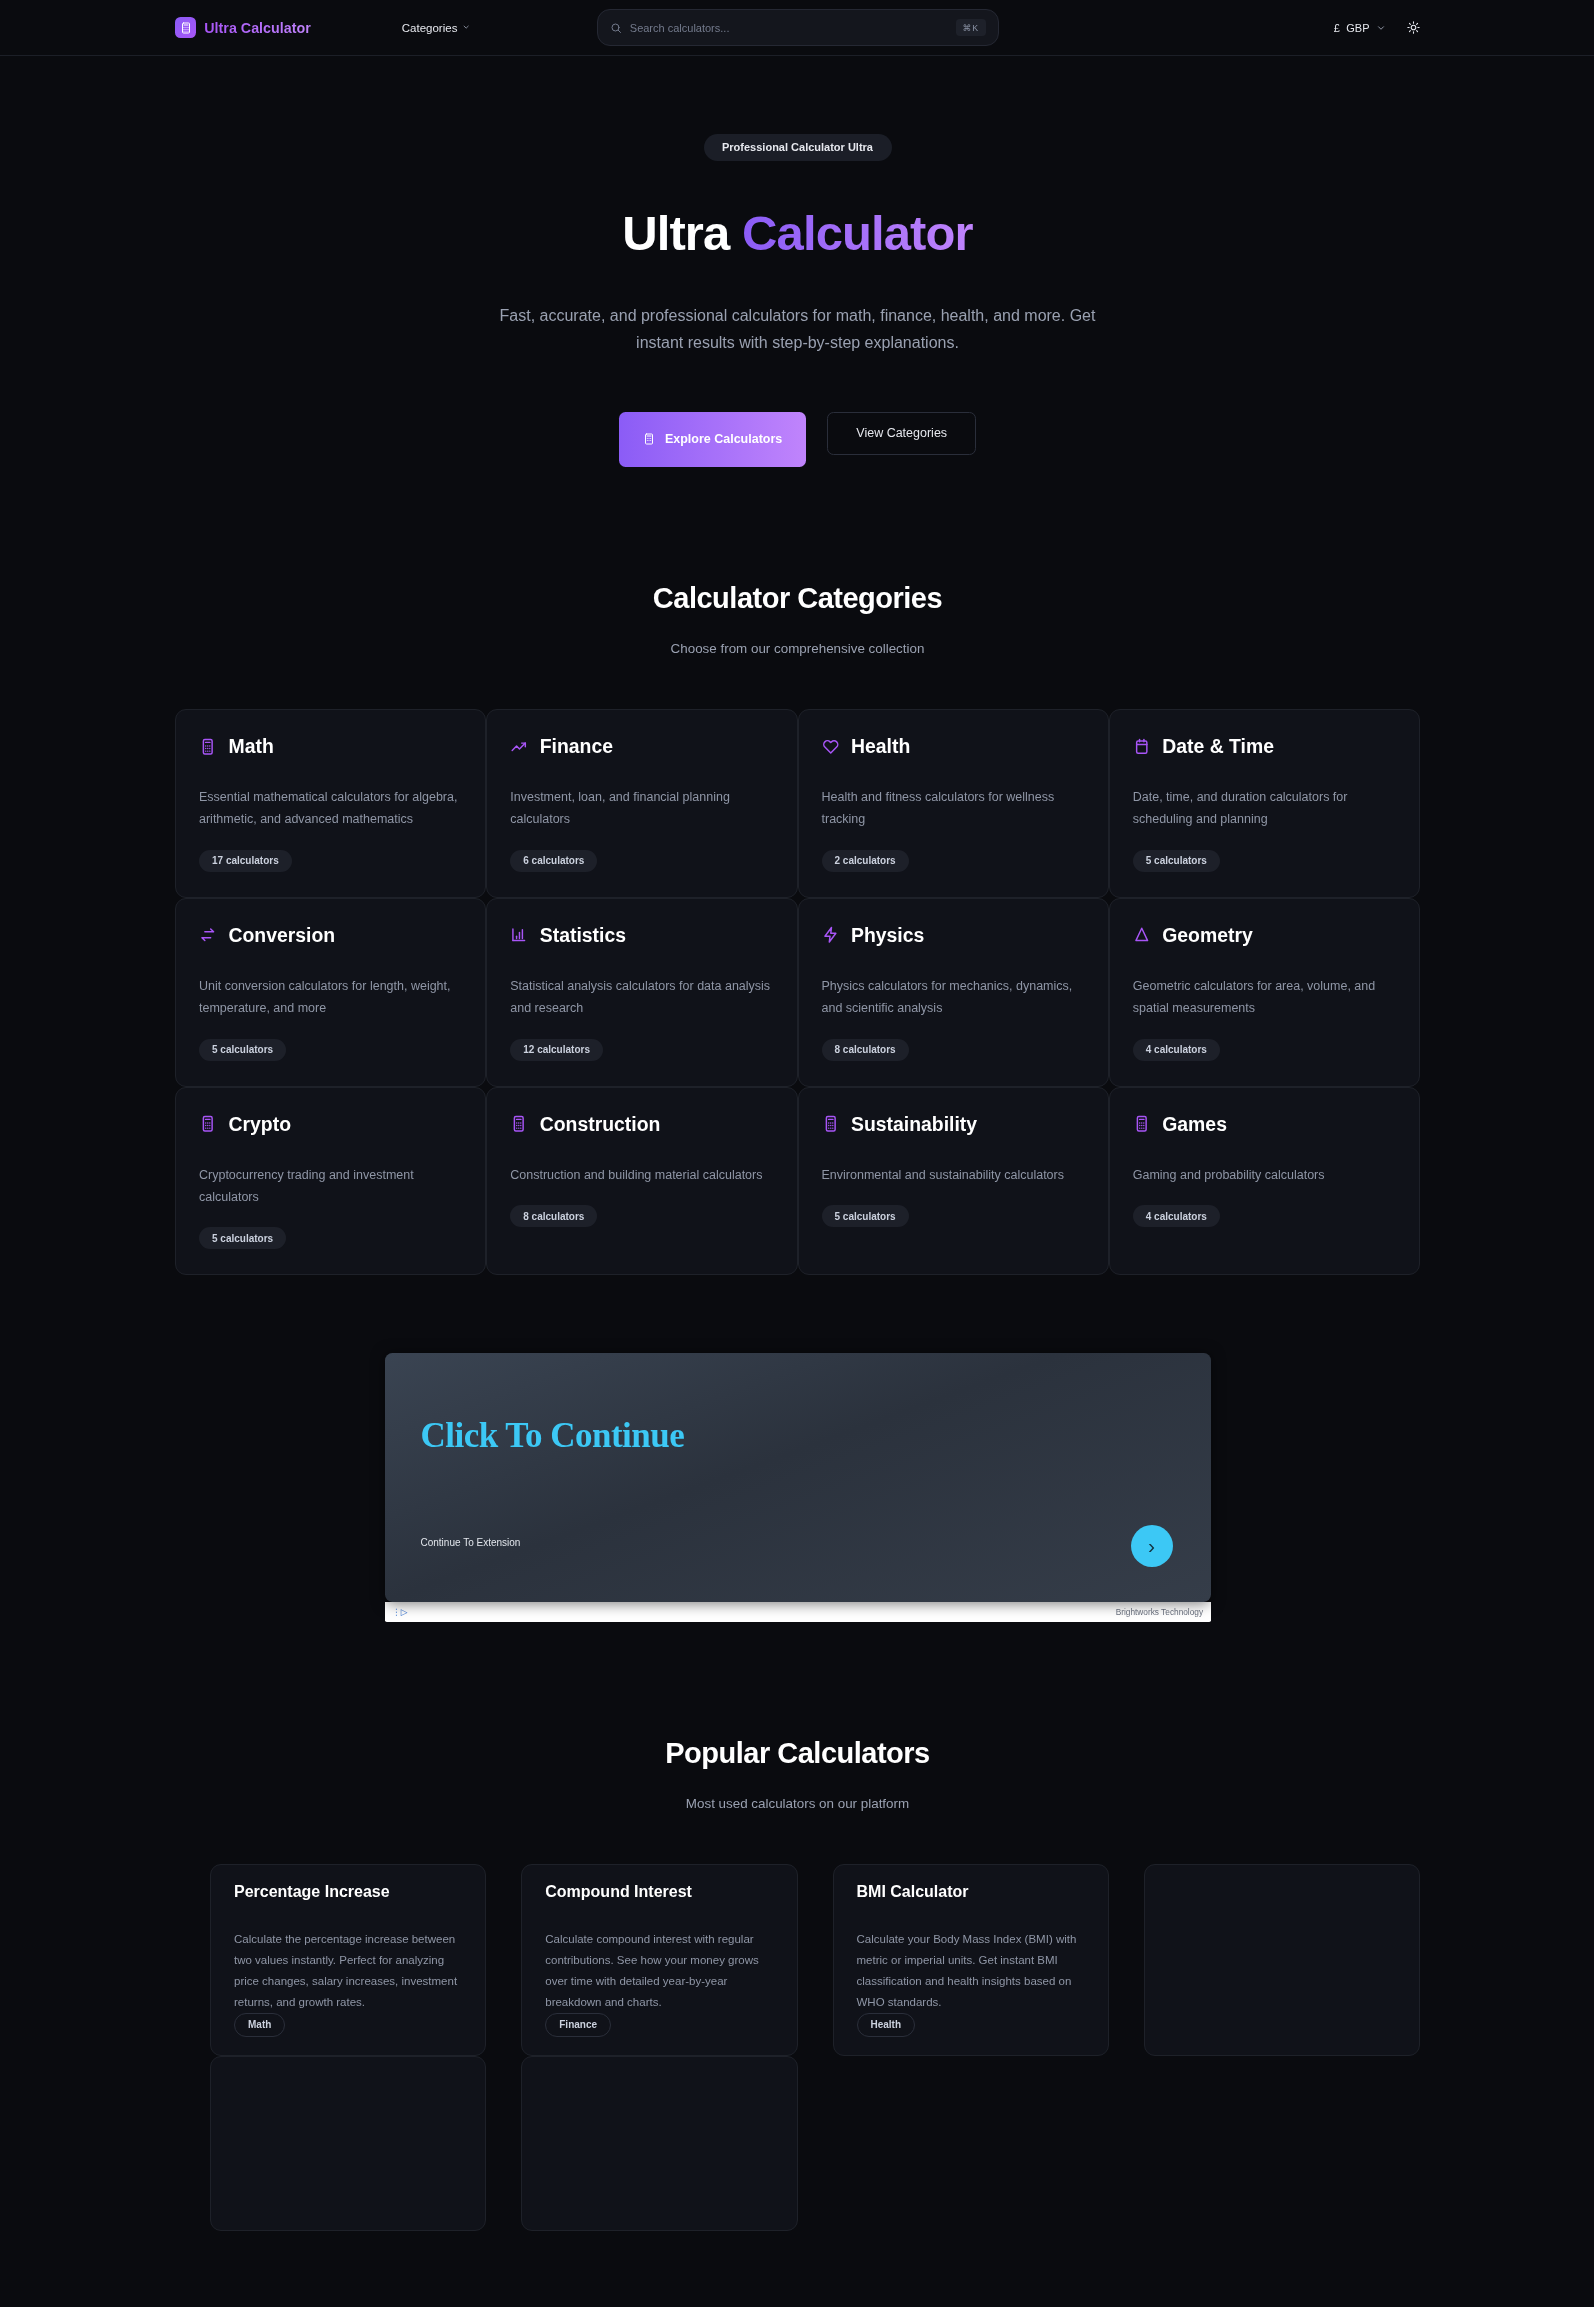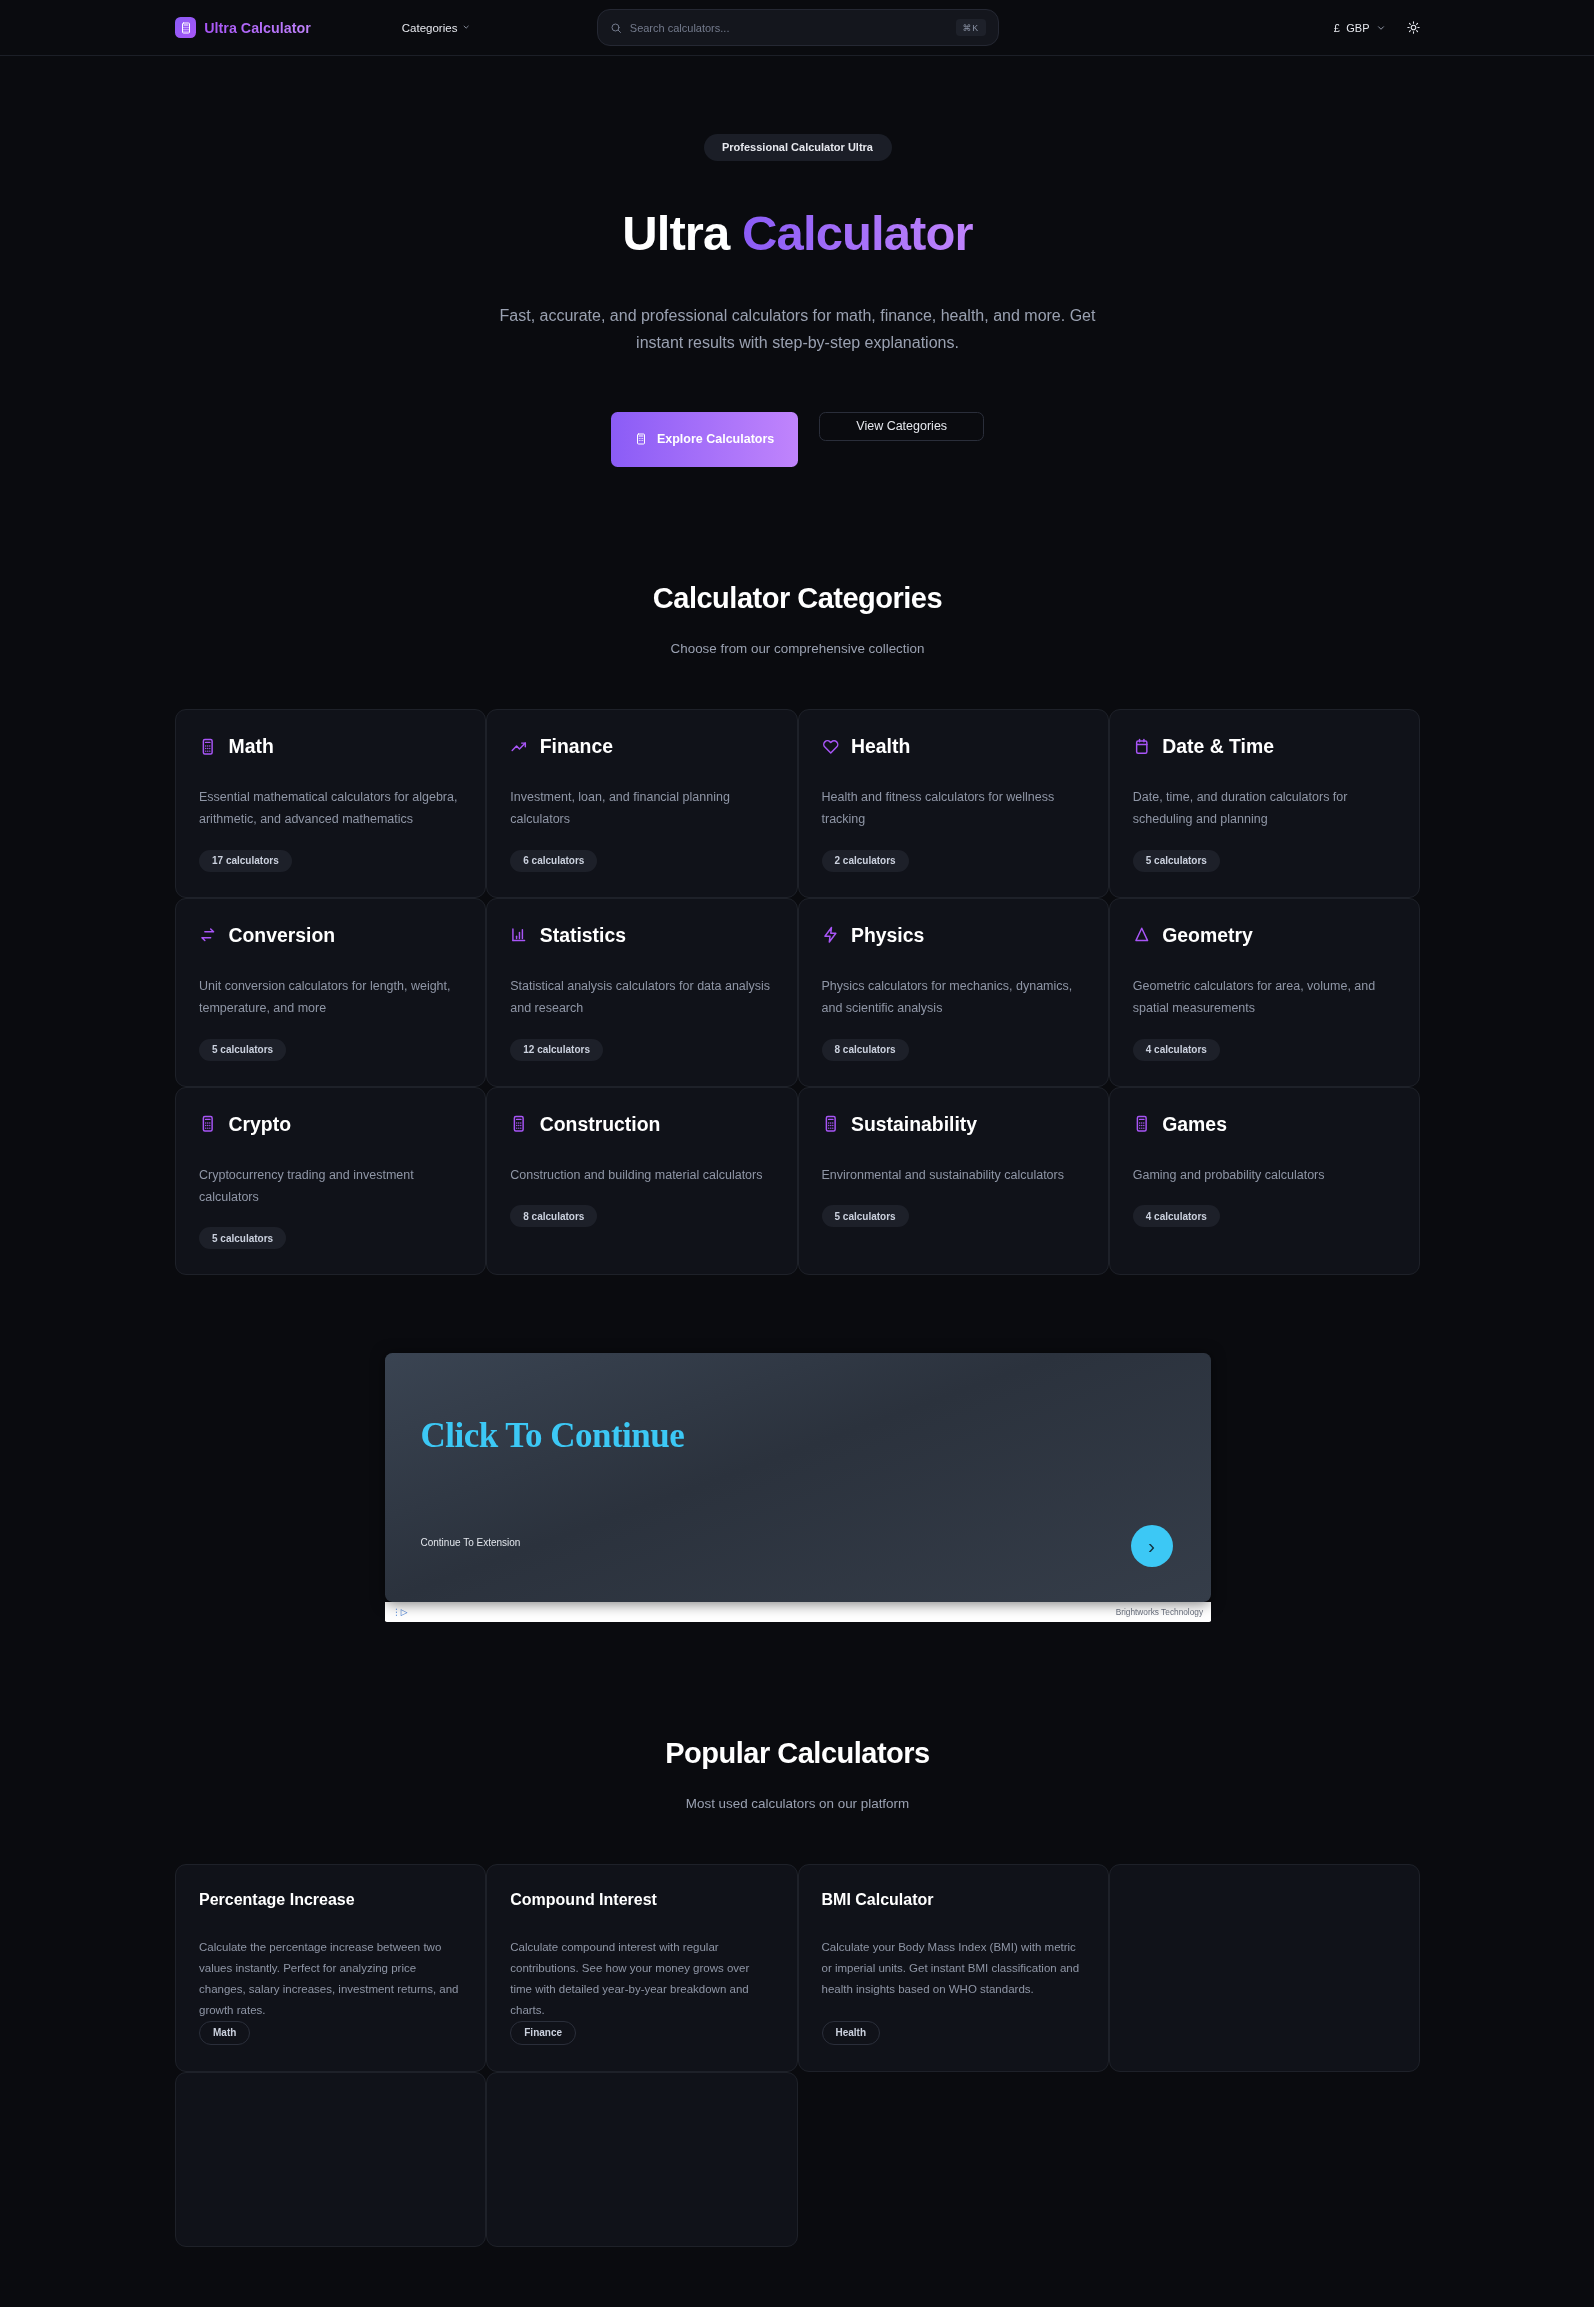--- a/index.html
+++ b/index.html
@@ -73,21 +73,21 @@
   .hero-cta { margin-top:55px; display:flex; justify-content:center; gap:21px; }
   .btn-primary {
     background:linear-gradient(90deg,#8b5cf6,#c084fc); color:#fff;
     border:none; border-radius:6.5px; padding:0 24px; height:55px;
     display:flex; align-items:center; gap:10px; font-size:12.5px; font-weight:600;
     cursor:pointer;
     justify-content:center;
   }
   .btn-ghost {
     background:transparent; color:#e6e8ee; border:0.5px solid #2a2e3a;
-    border-radius:6.5px; padding:0 36px; height:29px;
+    border-radius:6.5px; padding:0 28px; height:43px;
     display:flex; align-items:center; font-size:12.5px; cursor:pointer;
   }
 
   
   .section { padding:0 175px; }
   .section-head { text-align:center; margin-top:115px; }
   .section-title { font-size:29px; font-weight:700; color:#ffffff; letter-spacing:-0.5px; }
   .section-sub { margin-top:26px; font-size:13.4px; color:#9aa1b1; }
 
   .grid3 { display:grid; grid-template-columns:repeat(4,1fr); margin-top:53px; }
@@ -101,22 +101,22 @@
   .cat-title { font-size:19.4px; font-weight:700; color:#ffffff; }
   .cat-desc { margin-top:28px; font-size:12.5px; line-height:1.78; color:#8f96a6; }
   .badge {
     align-self:flex-start; margin-top:19.4px;
     background:#1d2029; color:#cbd1de; border-radius:461px;
     padding:5.5px 13px; font-size:10px; font-weight:600;
   }
 
   .calc-card {
     background:#101219; border:0.5px solid #1e2129; border-radius:11px;
-    padding:26px 23px; min-height:175px; cursor:pointer;
-    display:flex; flex-direction:column;
+    padding:18px 23px; min-height:175px; cursor:pointer;
+    display:flex; flex-direction:column;margin-left:35px;
   }
   .calc-title { font-size:16px; font-weight:700; color:#ffffff; }
   .calc-desc { margin-top:28px; font-size:11.5px; line-height:1.82; color:#8f96a6; }
   .tag {
     align-self:flex-start; margin-top:auto;
     border:0.5px solid #2a2e3a; color:#cbd1de; border-radius:461px;
     padding:5.5px 13px; font-size:10px; font-weight:600; background:transparent;
   }
 
   

